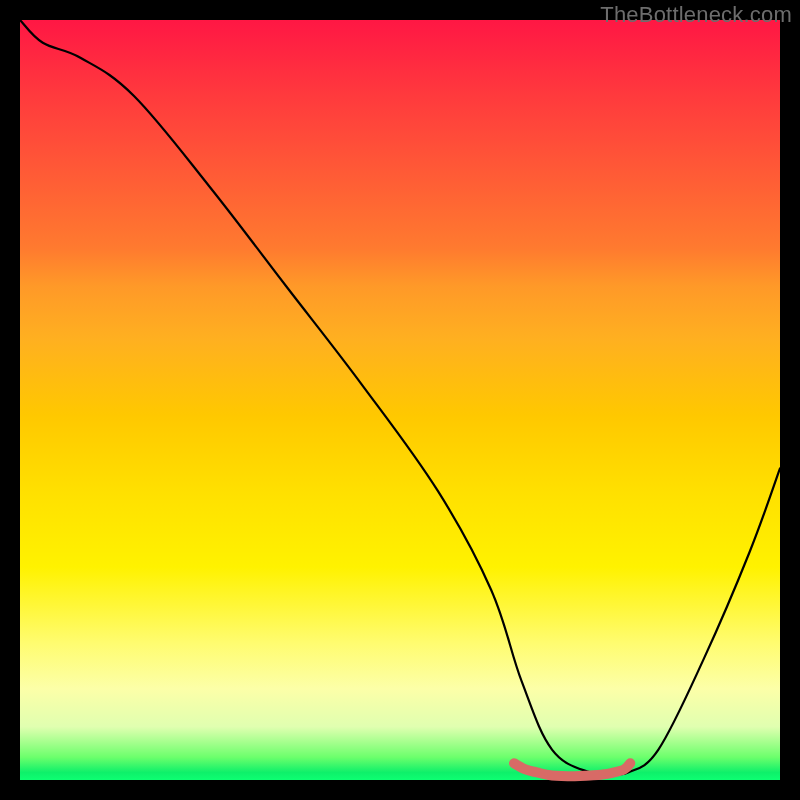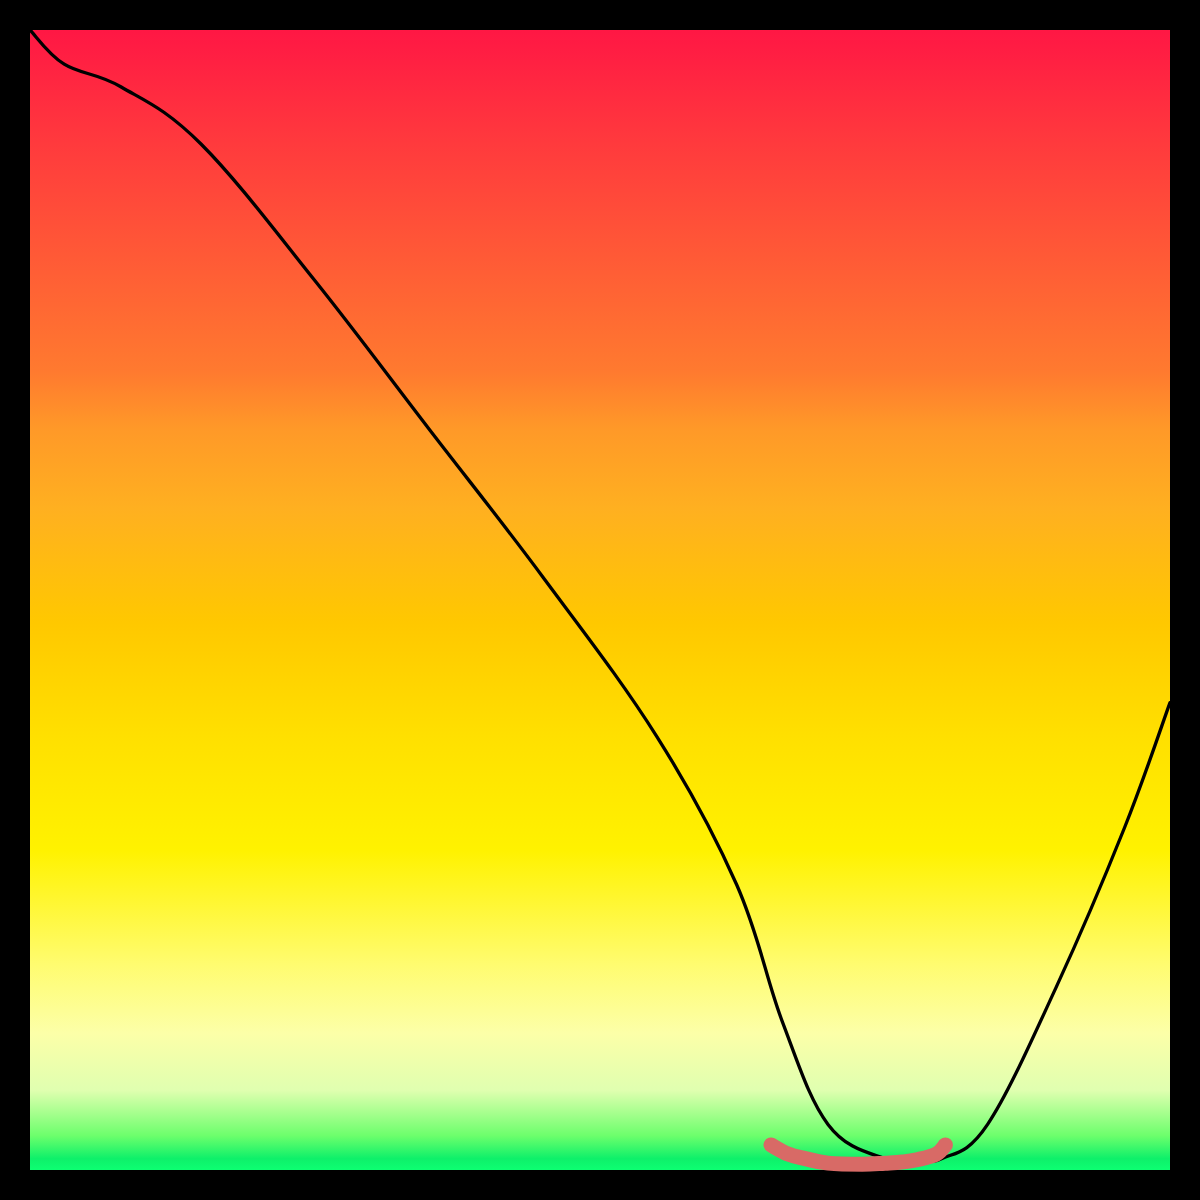--- a/index.html
+++ b/index.html
@@ -69,14 +69,15 @@
     <svg class="curve" viewBox="0 0 760 760" preserveAspectRatio="none">
 
       <path d="M 0.00 0.00 C 4.10 4.10, 11.86 15.96, 22.80 22.80 C 33.74 29.64, 44.38 28.42, 60.80 38.00 C 77.22 47.58, 90.74 52.74, 114.00 76.00 C 137.26 99.26, 162.64 133.00, 190.00 167.20 C 217.36 201.40, 238.64 230.43, 266.00 266.00 C 293.36 301.57, 314.64 327.86, 342.00 364.80 C 369.36 401.74, 394.74 434.26, 418.00 471.20 C 441.26 508.14, 456.15 535.80, 471.20 570.00 C 486.25 604.20, 490.66 632.47, 501.60 661.20 C 512.54 689.93, 519.69 713.18, 532.00 729.60 C 544.31 746.02, 559.06 748.30, 570.00 752.40 C 580.94 756.50, 585.96 752.40, 592.80 752.40 C 599.64 752.40, 599.79 756.50, 608.00 752.40 C 616.21 748.30, 624.72 750.12, 638.40 729.60 C 652.08 709.08, 667.58 673.97, 684.00 638.40 C 700.42 602.83, 715.92 566.20, 729.60 532.00 C 743.28 497.80, 754.53 463.45, 760.00 448.40" fill="none" stroke="#000000" stroke-width="2.2" stroke-linecap="round" stroke-linejoin="round"></path>
 
       <path d="M 494.00 743.28 C 496.05 744.37, 501.30 747.72, 505.40 749.36 C 509.50 751.00, 512.01 751.31, 516.80 752.40 C 521.59 753.49, 525.16 754.76, 532.00 755.44 C 538.84 756.12, 547.96 756.20, 554.80 756.20 C 561.64 756.20, 565.21 755.71, 570.00 755.44 C 574.79 755.17, 577.57 755.09, 581.40 754.68 C 585.23 754.27, 587.18 754.12, 591.28 753.16 C 595.38 752.20, 600.78 751.14, 604.20 749.36 C 607.62 747.58, 609.19 744.37, 610.28 743.28" fill="none" stroke="#d86a66" stroke-width="10" stroke-linecap="round" stroke-linejoin="round"></path>
 
     </svg>
 
   </div>
 
+  <div class="watermark">TheBottleneck.com</div>
 
 </div>
 
 </body></html>

